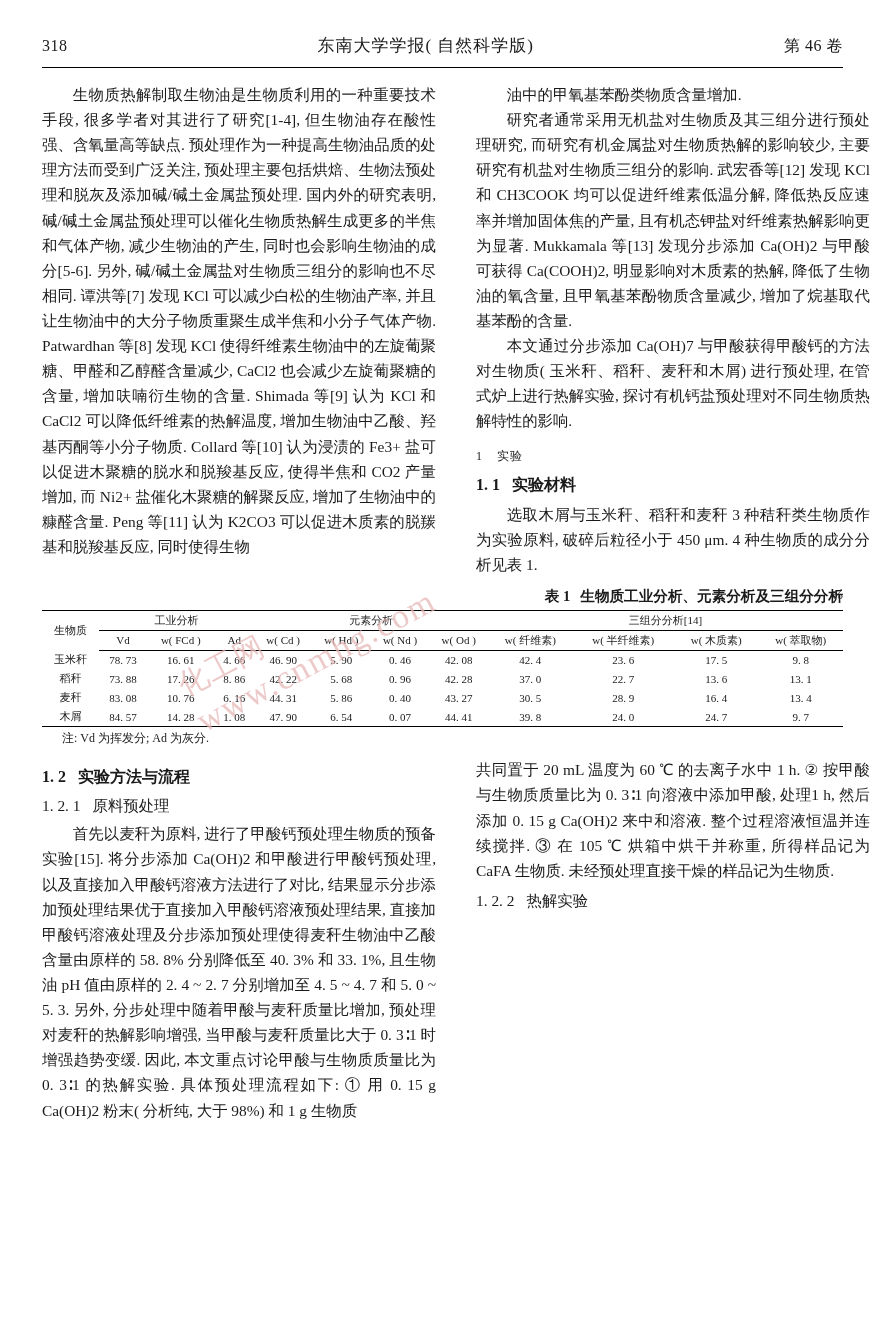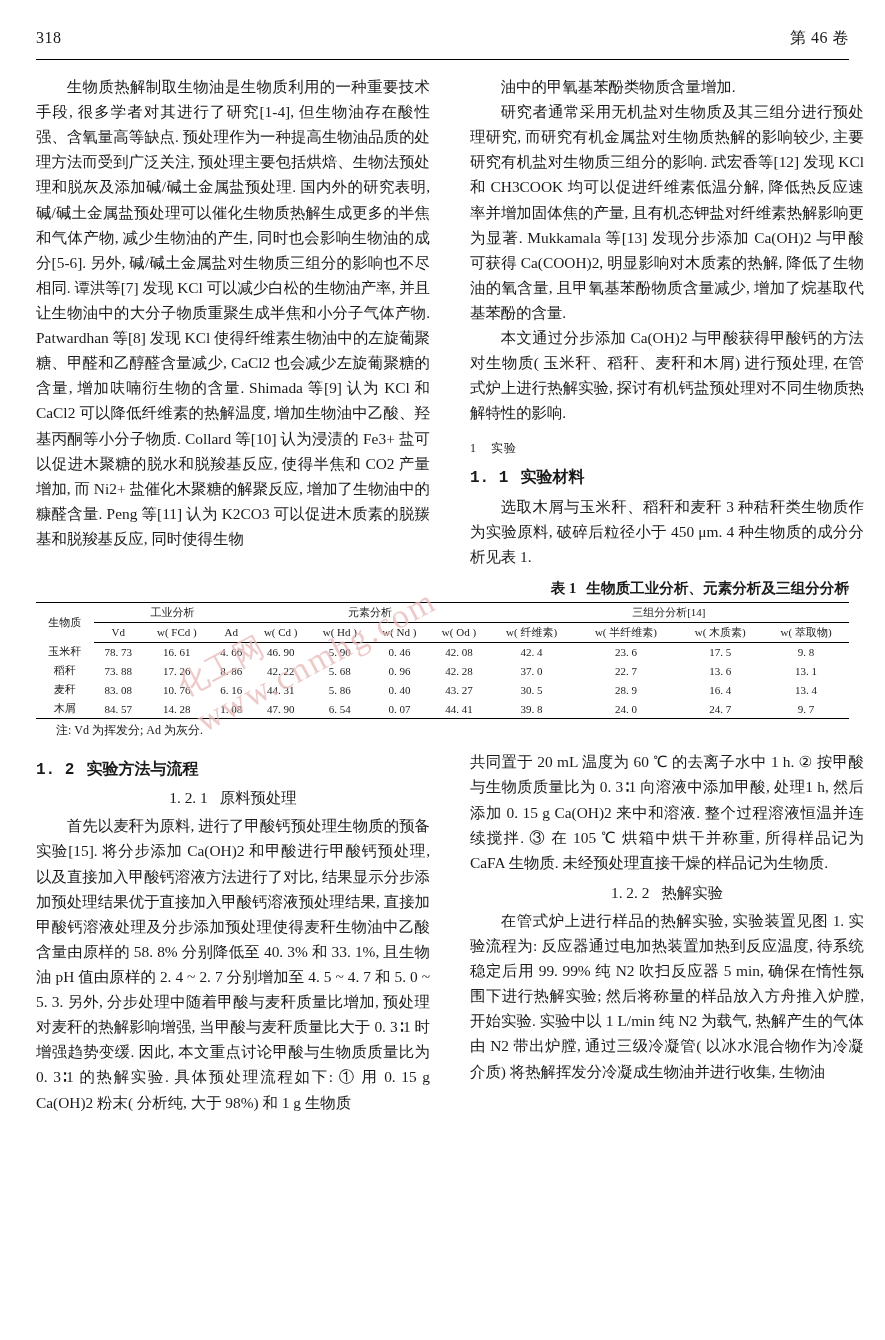--- a/index.html
+++ b/index.html
@@ -11,21 +11,21 @@
     width: 885px;
     min-height: 1340px;
     font-family: "Liberation Serif", serif;
     color: #1a1a1a;
     position: relative;
   }
   .page {
     position: relative;
     width: 885px;
     min-height: 1340px;
-    padding: 2px;
+    padding: 8px;
     box-sizing: border-box;
   }
 
   
   .header {
     display: flex;
     align-items: baseline;
     justify-content: space-between;
     padding: 26px 34px 4px 34px;
     font-size: 15.5px;
@@ -78,27 +78,26 @@
     text-indent: 0;
     letter-spacing: 1px;
   }
   h2.sec .num { margin-right: 14px; }
   h3.subsec {
     font-size: 16px;
     font-weight: bold;
     margin: 10px 0 6px 0;
     text-indent: 0;
   }
-  h3.subsec .num { margin-right: 12px; font-family: Liberation Mono, monospace; }
+  h3.subsec .num { margin-right: 12px; }
   h4.subsubsec {
     font-size: 15.4px;
     font-weight: normal;
     margin: 8px 0 4px 0;
     text-indent: 0;
-    text-align: center;
   }
   h4.subsubsec .num { margin-right: 12px; }
 
   
   .table-wrap {
     padding: 10px 34px 0 34px;
     box-sizing: border-box;
   }
   .table-caption {
     text-align: right;
@@ -166,34 +165,35 @@
   .watermark .w1 { letter-spacing: 2px; }
   .watermark .w2 { font-size: 30px; letter-spacing: 1px; }
 </style>
 </head>
 <body>
 
 <div class="page">
 
   <div class="header">
     <div class="pagenum">318</div>
+    <div class="journal">东南大学学报( 自然科学版)</div>
     <div class="volume">第 46 卷</div>
   </div>
   <div class="header-rule"></div>
 
   <div class="cols">
 
     <div class="col">
       <p>生物质热解制取生物油是生物质利用的一种重要技术手段, 很多学者对其进行了研究[1-4], 但生物油存在酸性强、含氧量高等缺点. 预处理作为一种提高生物油品质的处理方法而受到广泛关注, 预处理主要包括烘焙、生物法预处理和脱灰及添加碱/碱土金属盐预处理. 国内外的研究表明, 碱/碱土金属盐预处理可以催化生物质热解生成更多的半焦和气体产物, 减少生物油的产生, 同时也会影响生物油的成分[5-6]. 另外, 碱/碱土金属盐对生物质三组分的影响也不尽相同. 谭洪等[7] 发现 KCl 可以减少白松的生物油产率, 并且让生物油中的大分子物质重聚生成半焦和小分子气体产物. Patwardhan 等[8] 发现 KCl 使得纤维素生物油中的左旋葡聚糖、甲醛和乙醇醛含量减少, CaCl2 也会减少左旋葡聚糖的含量, 增加呋喃衍生物的含量. Shimada 等[9] 认为 KCl 和 CaCl2 可以降低纤维素的热解温度, 增加生物油中乙酸、羟基丙酮等小分子物质. Collard 等[10] 认为浸渍的 Fe3+ 盐可以促进木聚糖的脱水和脱羧基反应, 使得半焦和 CO2 产量增加, 而 Ni2+ 盐催化木聚糖的解聚反应, 增加了生物油中的糠醛含量. Peng 等[11] 认为 K2CO3 可以促进木质素的脱羰基和脱羧基反应, 同时使得生物</p>
     </div>
 
     <div class="col">
       <p>油中的甲氧基苯酚类物质含量增加.</p>
       <p>研究者通常采用无机盐对生物质及其三组分进行预处理研究, 而研究有机金属盐对生物质热解的影响较少, 主要研究有机盐对生物质三组分的影响. 武宏香等[12] 发现 KCl 和 CH3COOK 均可以促进纤维素低温分解, 降低热反应速率并增加固体焦的产量, 且有机态钾盐对纤维素热解影响更为显著. Mukkamala 等[13] 发现分步添加 Ca(OH)2 与甲酸可获得 Ca(COOH)2, 明显影响对木质素的热解, 降低了生物油的氧含量, 且甲氧基苯酚物质含量减少, 增加了烷基取代基苯酚的含量.</p>
-      <p>本文通过分步添加 Ca(OH)2 与甲酸获得甲酸钙的方法对生物质( 玉米秆、稻秆、麦秆和木屑) 进行预处理, 在管式炉上进行热解实验, 探讨有机钙盐预处理对不同生物质热解特性的影响.</p>
+      <p>本文通过分步添加 Ca(OH)7 与甲酸获得甲酸钙的方法对生物质( 玉米秆、稻秆、麦秆和木屑) 进行预处理, 在管式炉上进行热解实验, 探讨有机钙盐预处理对不同生物质热解特性的影响.</p>
 
       <h2 class="sec">
         <span class="num">1</span><span>实验</span>
       </h2>
 
       <h3 class="subsec">
         <span class="num">1. 1</span><span>实验材料</span>
       </h3>
 
       <p>选取木屑与玉米秆、稻秆和麦秆 3 种秸秆类生物质作为实验原料, 破碎后粒径小于 450 μm. 4 种生物质的成分分析见表 1.</p>
@@ -300,21 +300,20 @@
         <span class="num">1. 2. 1</span><span>原料预处理</span>
       </h4>
       <p>首先以麦秆为原料, 进行了甲酸钙预处理生物质的预备实验[15]. 将分步添加 Ca(OH)2 和甲酸进行甲酸钙预处理, 以及直接加入甲酸钙溶液方法进行了对比, 结果显示分步添加预处理结果优于直接加入甲酸钙溶液预处理结果, 直接加甲酸钙溶液处理及分步添加预处理使得麦秆生物油中乙酸含量由原样的 58. 8% 分别降低至 40. 3% 和 33. 1%, 且生物油 pH 值由原样的 2. 4 ~ 2. 7 分别增加至 4. 5 ~ 4. 7 和 5. 0 ~ 5. 3. 另外, 分步处理中随着甲酸与麦秆质量比增加, 预处理对麦秆的热解影响增强, 当甲酸与麦秆质量比大于 0. 3∶1 时增强趋势变缓. 因此, 本文重点讨论甲酸与生物质质量比为 0. 3∶1 的热解实验. 具体预处理流程如下: ① 用 0. 15 g Ca(OH)2 粉末( 分析纯, 大于 98%) 和 1 g 生物质</p>
     </div>
 
     <div class="col">
       <p class="noindent">共同置于 20 mL 温度为 60 ℃ 的去离子水中 1 h. ② 按甲酸与生物质质量比为 0. 3∶1 向溶液中添加甲酸, 处理1 h, 然后添加 0. 15 g Ca(OH)2 来中和溶液. 整个过程溶液恒温并连续搅拌. ③ 在 105 ℃ 烘箱中烘干并称重, 所得样品记为 CaFA 生物质. 未经预处理直接干燥的样品记为生物质.</p>
       <h4 class="subsubsec">
         <span class="num">1. 2. 2</span><span>热解实验</span>
       </h4>
-      <p>在管式炉上进行样品的热解实验, 实验装置见图 1. 实验流程为: 反应器通过电加热装置加热到反应温度, 待系统稳定后用 99. 99% 纯 N2 吹扫反应器 5 min, 确保在惰性氛围下进行热解实验; 然后将称量的样品放入方舟推入炉膛, 开始实验. 实验中以 1 L/min 纯 N2 为载气, 热解产生的气体由 N2 带出炉膛, 通过三级冷凝管( 以冰水混合物作为冷凝介质) 将热解挥发分冷凝成生物油并进行收集, 生物油</p>
     </div>
   </div>
 
   <div class="watermark">
     <div class="w2">化工网</div>
     <div class="w1">www.cnmhg.com</div>
   </div>
 
 </div>
 

